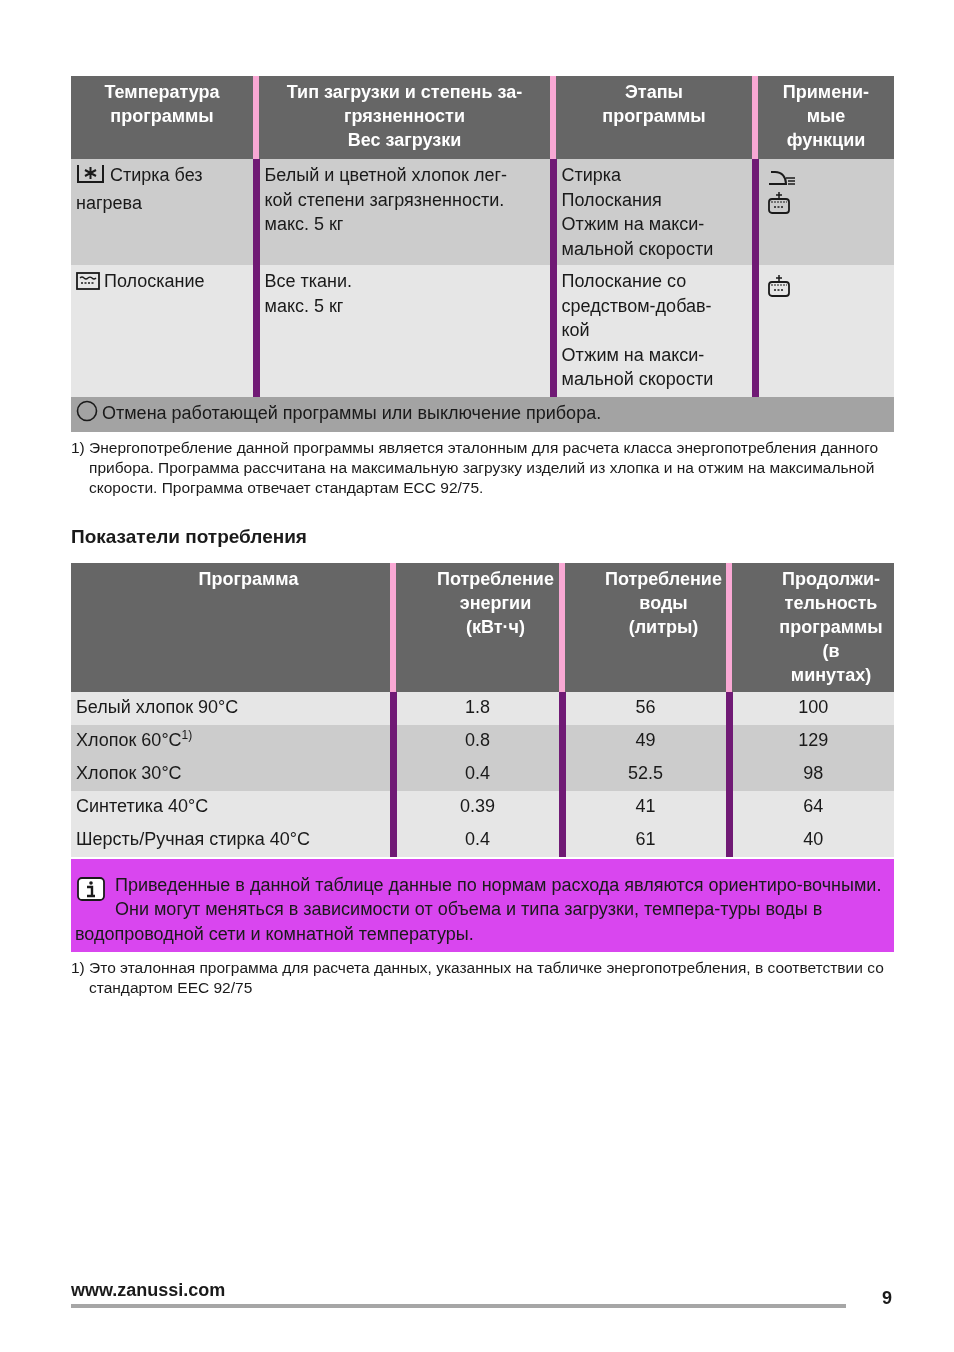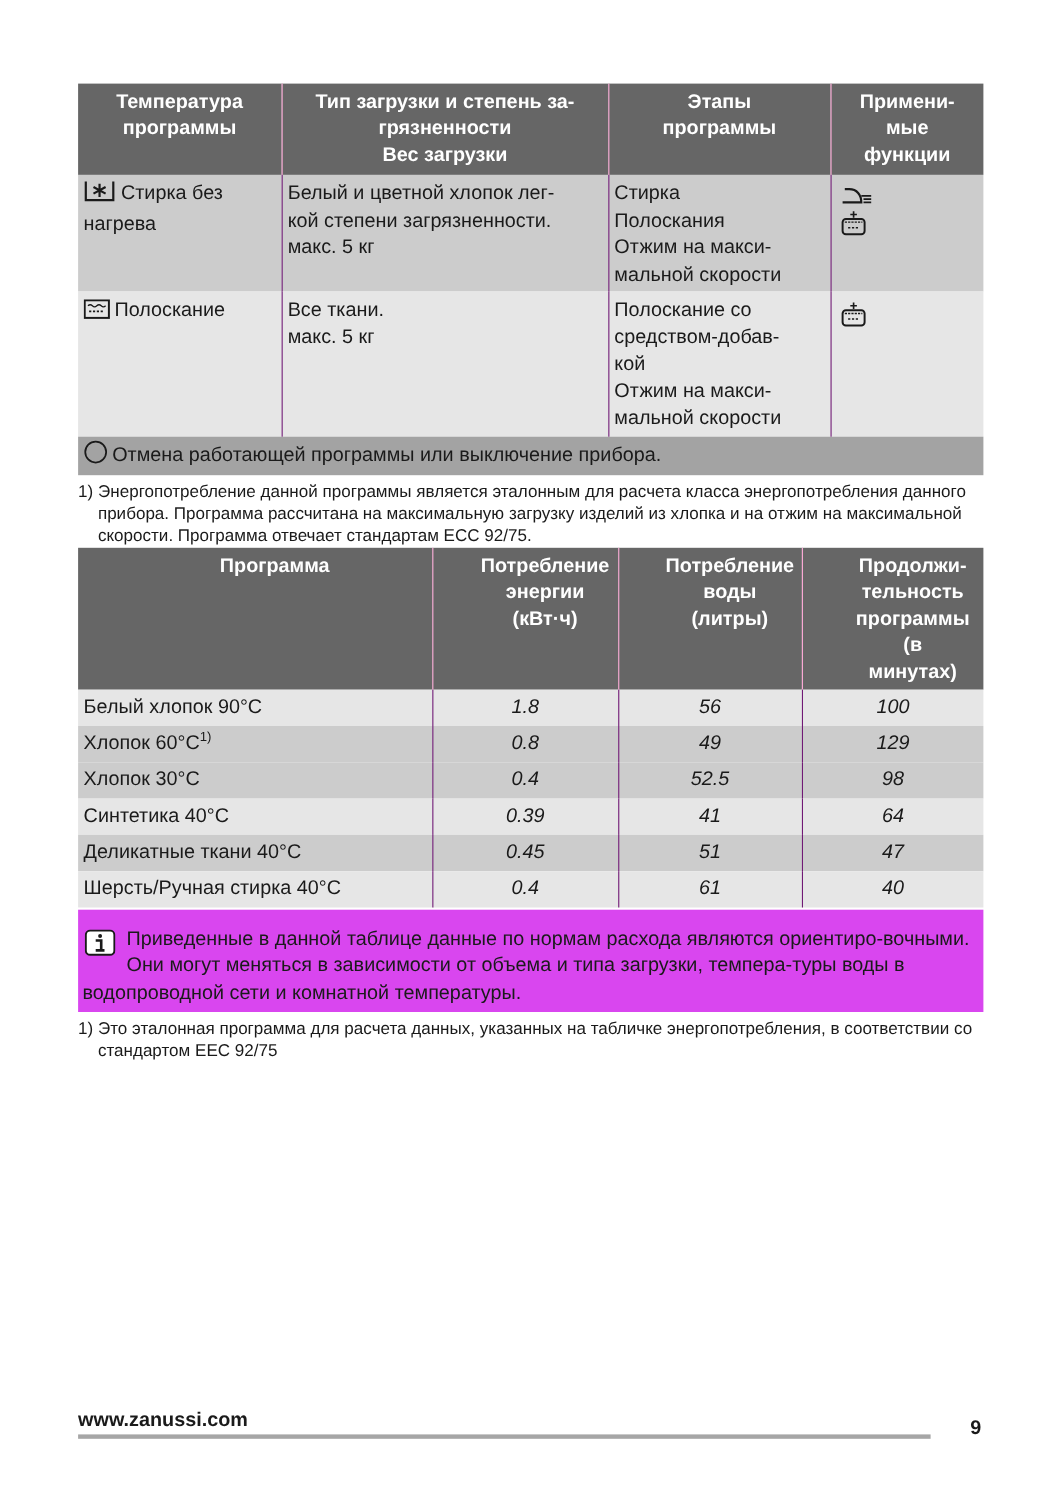--- a/index.html
+++ b/index.html
@@ -5,41 +5,41 @@
   html, body { margin: 0; padding: 0; }
   body {
     width: 954px; height: 1352px; background: #ffffff; position: relative;
     font-family: "Liberation Sans", sans-serif; color: #1a1a1a;
   }
   .page { position: absolute; left: 71px; top: 76px; width: 823px; }
   table { border-collapse: collapse; width: 823px; table-layout: fixed; }
   th {
     background: #666666; color: #ffffff; font-weight: bold; font-size: 18px;
     line-height: 24px; text-align: center; vertical-align: top;
-    padding: 4px 4px 5px 4px; border-right: 1px solid #f9a8d4;
+    padding: 4px 4px 5px 4px; border-right: 6px solid #f9a8d4;
   }
   th:last-child { border-right: none; }
   td {
     font-size: 18px; line-height: 24.5px; vertical-align: top;
-    padding: 4px 5px 4px 5px; border-right: 1px solid #701a75;
+    padding: 4px 5px 4px 5px; border-right: 7px solid #701a75;
   }
   td:last-child { border-right: none; }
   tr.dark td { background: #cccccc; }
   tr.light td { background: #e6e6e6; }
   .tbl1 th { height: 74px; }
   .tbl1 tr.r0 td { height: 98px; }
   .tbl1 tr.r1 td { height: 124px; }
   .tbl1 tr.r2 td { height: 74px; }
   .cancel-row td { background: #a3a3a3; padding: 3px 5px; height: 28px; }
   .ico { display: inline-block; vertical-align: -3px; margin-right: 4px; }
   .fn-icons svg { display: block; margin: 5px 0 4px 3px; }
   .footnote { font-size: 15.5px; line-height: 20px; margin-top: 6px; padding-left: 18px; text-indent: -18px; }
   h2 { font-size: 19px; font-weight: bold; margin: 28px 0 15px 0; }
   .tbl2 th { height: 98px; padding-left: 40px; }
-  .tbl2 td.num { text-align: center; font-style: italic; }
+  .tbl2 td.num { text-align: center; }
   .tbl2 tr td { height: 26px; padding-top: 3px; padding-bottom: 4px; }
   .tbl2 tr.tall td { height: 50px; }
   .tbl2 tr.tall td.num { vertical-align: middle; }
   sup { font-size: 12px; line-height: 0; vertical-align: 7px; }
   .info-box {
     background: #d946ef; font-size: 18px; line-height: 24.5px;
     padding: 14px 8px 6px 4px; margin-top: 2px; position: relative;
   }
   .info-box .ib-icon { float: left; margin: 4px 10px 0 2px; }
   .footer-url { position: absolute; left: 71px; top: 1280px; font-size: 18px; font-weight: bold; }
@@ -117,20 +117,21 @@
                 <circle cx="11" cy="11" r="9.5" fill="none" stroke="#1a1a1a" stroke-width="1.6"></circle>
               </svg>
         </span><span>Отмена работающей программы или выключение прибора.</span>
       </td>
     </tr>
   </tbody>
     </table>
 
   <div class="footnote">1) Энергопотребление данной программы является эталонным для расчета класса энергопотребления данного прибора. Программа рассчитана на максимальную загрузку изделий из хлопка и на отжим на максимальной скорости. Программа отвечает стандартам ЕСС 92/75.</div>
 
+  <h2>Показатели потребления</h2>
 
   <table class="tbl2">
     <colgroup>
         <col style="width:322px">
         <col style="width:169px">
         <col style="width:167px">
         <col style="width:165px">
       </colgroup>
     <tbody>
         <tr>
@@ -156,26 +157,20 @@
       <td class="num">0.4</td>
       <td class="num">52.5</td>
       <td class="num">98</td>
     </tr>
     <tr class="light">
       <td>Синтетика 40°C</td>
       <td class="num">0.39</td>
       <td class="num">41</td>
       <td class="num">64</td>
     </tr>
-    <tr class="dark">
-      <td>Деликатные ткани 40°C</td>
-      <td class="num">0.45</td>
-      <td class="num">51</td>
-      <td class="num">47</td>
-    </tr>
     <tr class="light">
       <td>Шерсть/Ручная стирка 40°C</td>
       <td class="num">0.4</td>
       <td class="num">61</td>
       <td class="num">40</td>
     </tr>
   </tbody>
     </table>
 
   <div class="info-box">

